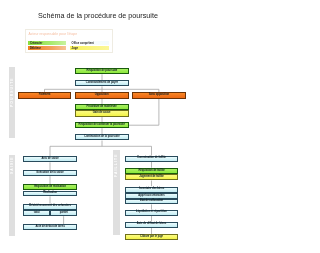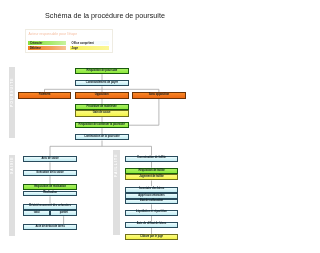--- a/index.html
+++ b/index.html
@@ -1,17 +1,17 @@
 <!DOCTYPE html>
 <html><head>
 <meta charset="utf-8">
 <style>
 html,body{margin:0;padding:0;}
 body{width:190px;height:253px;background:#ffffff;font-family:"Liberation Sans",sans-serif;overflow:hidden;position:relative;}
-.title{position:absolute;left:10px;top:11px;width:190px;text-align:center;font-size:7.2px;color:#1a1a1a;}
+.title{position:absolute;left:3px;top:11px;width:190px;text-align:center;font-size:7.2px;color:#1a1a1a;}
 
 
 .legend{position:absolute;left:25.2px;top:29.3px;width:88px;height:23.5px;border:0.5px solid #efece2;background:#fff;box-sizing:border-box;}
 .legend-title{position:absolute;left:2.3px;top:1.6px;font-size:3.35px;color:#f5bda0;letter-spacing:0.05px;white-space:nowrap;}
 .lg-cell{position:absolute;box-sizing:border-box;font-size:2.75px;color:#222;display:flex;align-items:center;padding-left:1.4px;font-weight:600;letter-spacing:-0.02px;}
 .lgc{border:none !important;}
 .lg-green{background:linear-gradient(to right,#8ae03c 0%,#a8ea6e 60%,#c8f29e 100%);}
 .lg-orange{background:linear-gradient(to right,#f07f1e 0%,#f3a05a 60%,#f7c396 100%);}
 .lg-blue{background:linear-gradient(to right,#ffffff 0%,#f2fbfd 100%);}
 .lg-yellow{background:linear-gradient(to right,#f8f25c 0%,#fbf79a 100%);}

